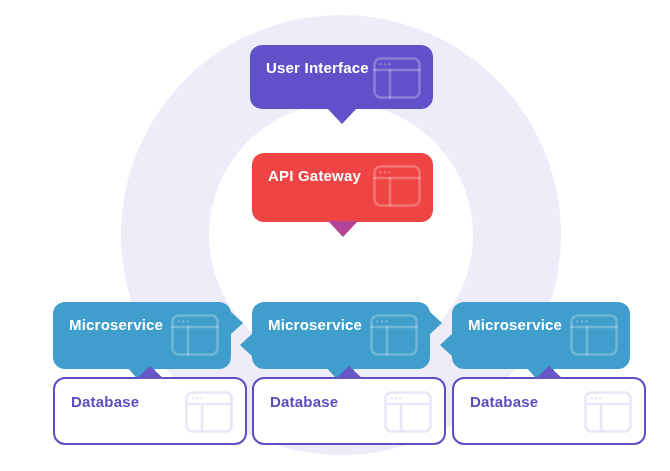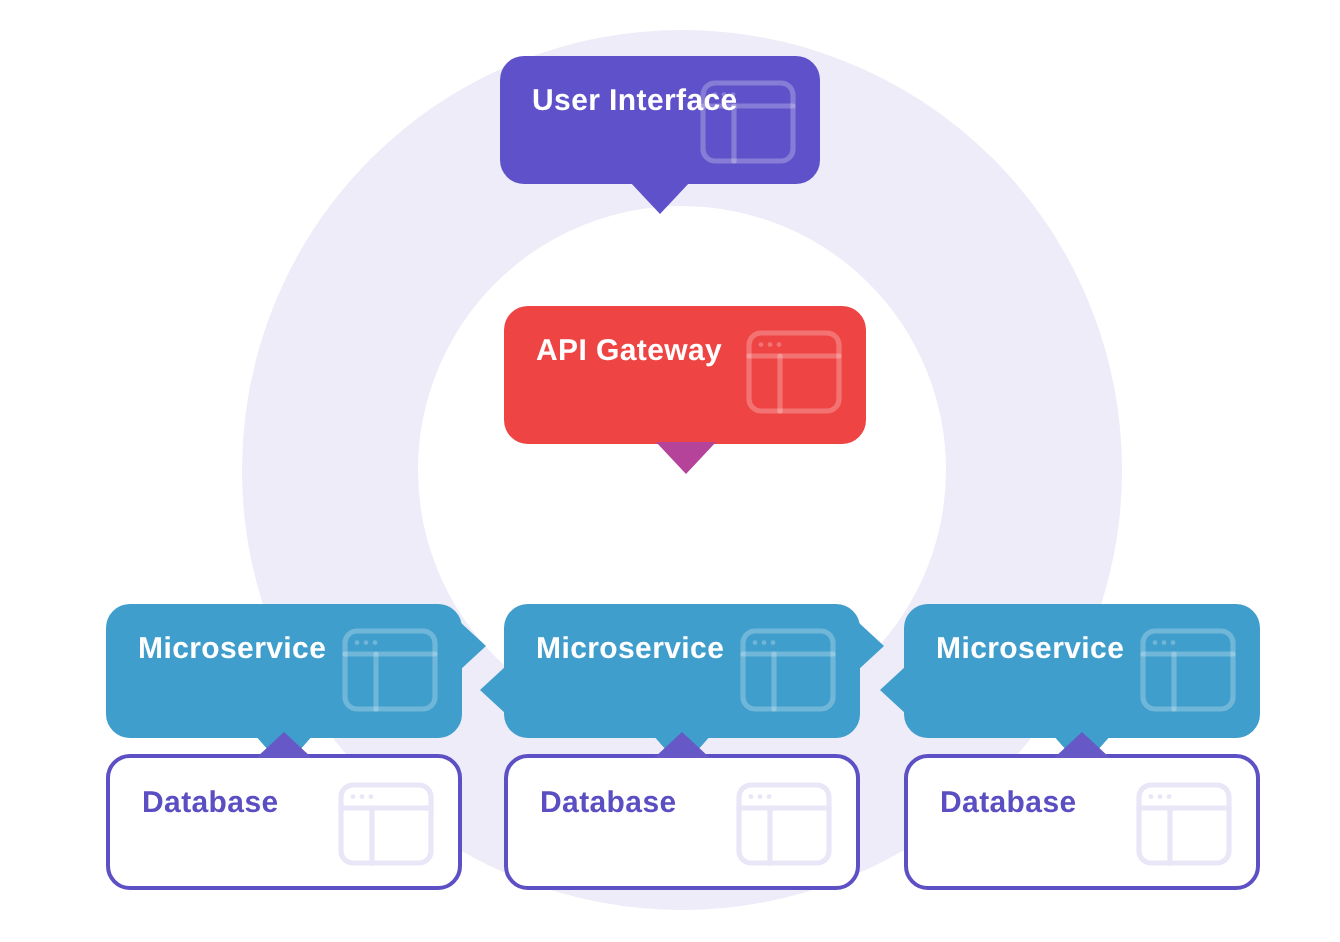--- a/index.html
+++ b/index.html
@@ -13,25 +13,25 @@
     position:absolute; left:121px; top:15px; width:440px; height:440px;
     border:88px solid #edecf8; border-radius:50%; z-index:0;
   }
   
   .bubble {
     position:absolute; z-index:2; border-radius:12px;
     font-weight:bold; font-size:15px; letter-spacing:.2px;
   }
   .bubble .label { position:absolute; left:16px; top:14px; white-space:nowrap; }
   .bubble .icon { position:absolute; right:12px; top:12px; width:48px; height:42px; }
-  .ui      { left:250px; top:28px;  width:160px; height:64px; background:#5f51c9; color:#ffffff; }
+  .ui      { left:250px; top:45px;  width:183px; height:64px; background:#5f51c9; color:#ffffff; }
   .api     { left:252px; top:153px; width:181px; height:69px; background:#ef4444; color:#ffffff; }
   .ms      { background:#3f9ecb; color:#ffffff; width:178px; height:67px; top:266px;margin-top:36px; }
   .ms1 { left:53px; } .ms2 { left:252px; } .ms3 { left:452px; }
-  .db      { background:#ffffff; color:#5b4ec2; border:2px solid #5d50c5; width:178px; height:68px; top:377px; }
+  .db      { background:#ffffff; color:#5b4ec2; border:2px solid #5d50c5; width:194px; height:68px; top:377px; }
   .db1 { left:53px; } .db2 { left:252px; } .db3 { left:452px; }
   .bubble.ui .icon, .bubble.api .icon, .bubble.ms .icon { color:rgba(255,255,255,.25); }
   .bubble.db .icon { color:#e9e6f7; }
   
   .tail-down {
     position:absolute; bottom:-15px; left:50%; transform:translateX(-50%);
     width:0; height:0; border-left:15px solid transparent; border-right:15px solid transparent;
   }
   .ui  .tail-down { border-top:16px solid #5f51c9; }
   .api .tail-down { border-top:16px solid #b44399; }

